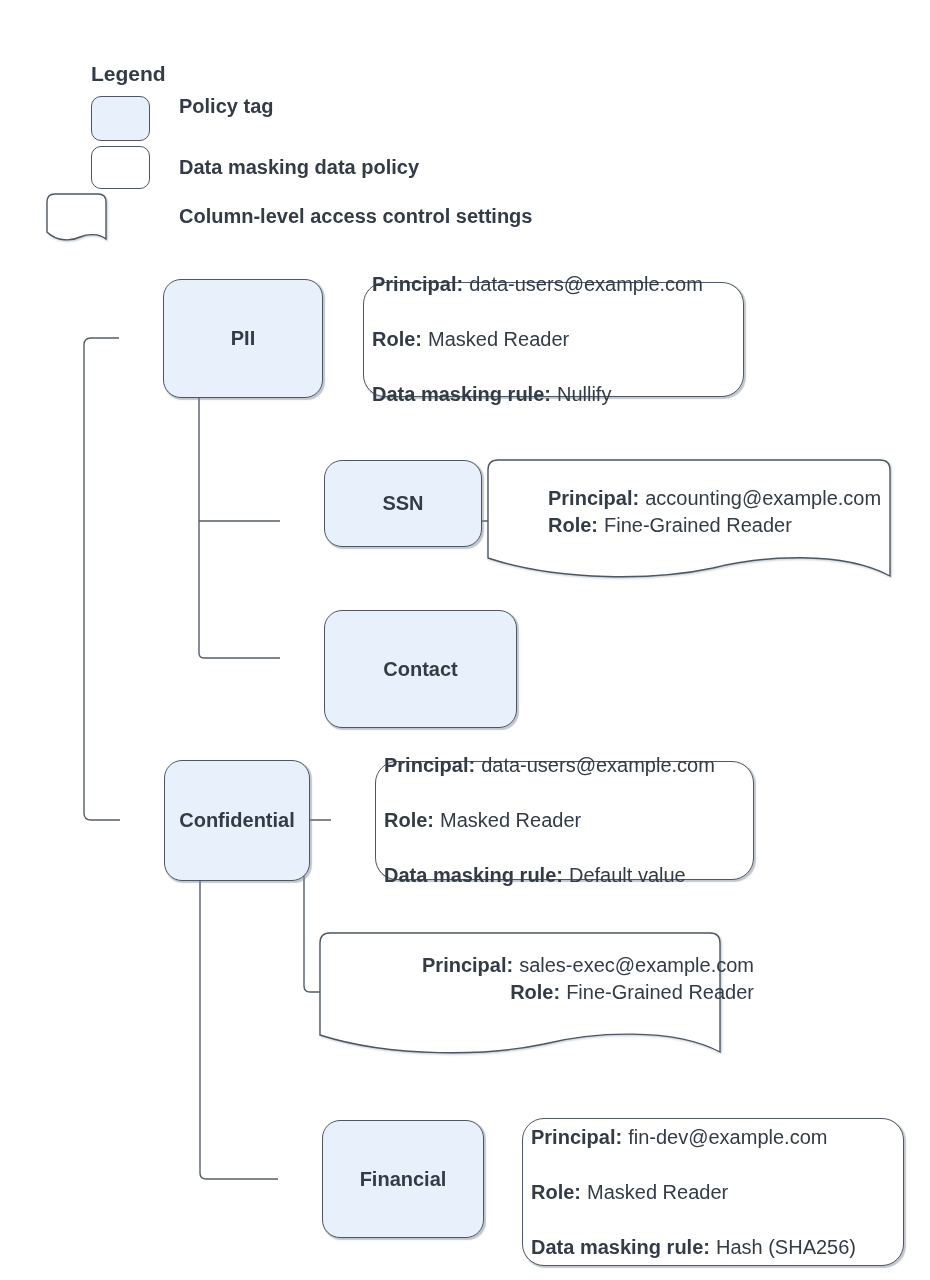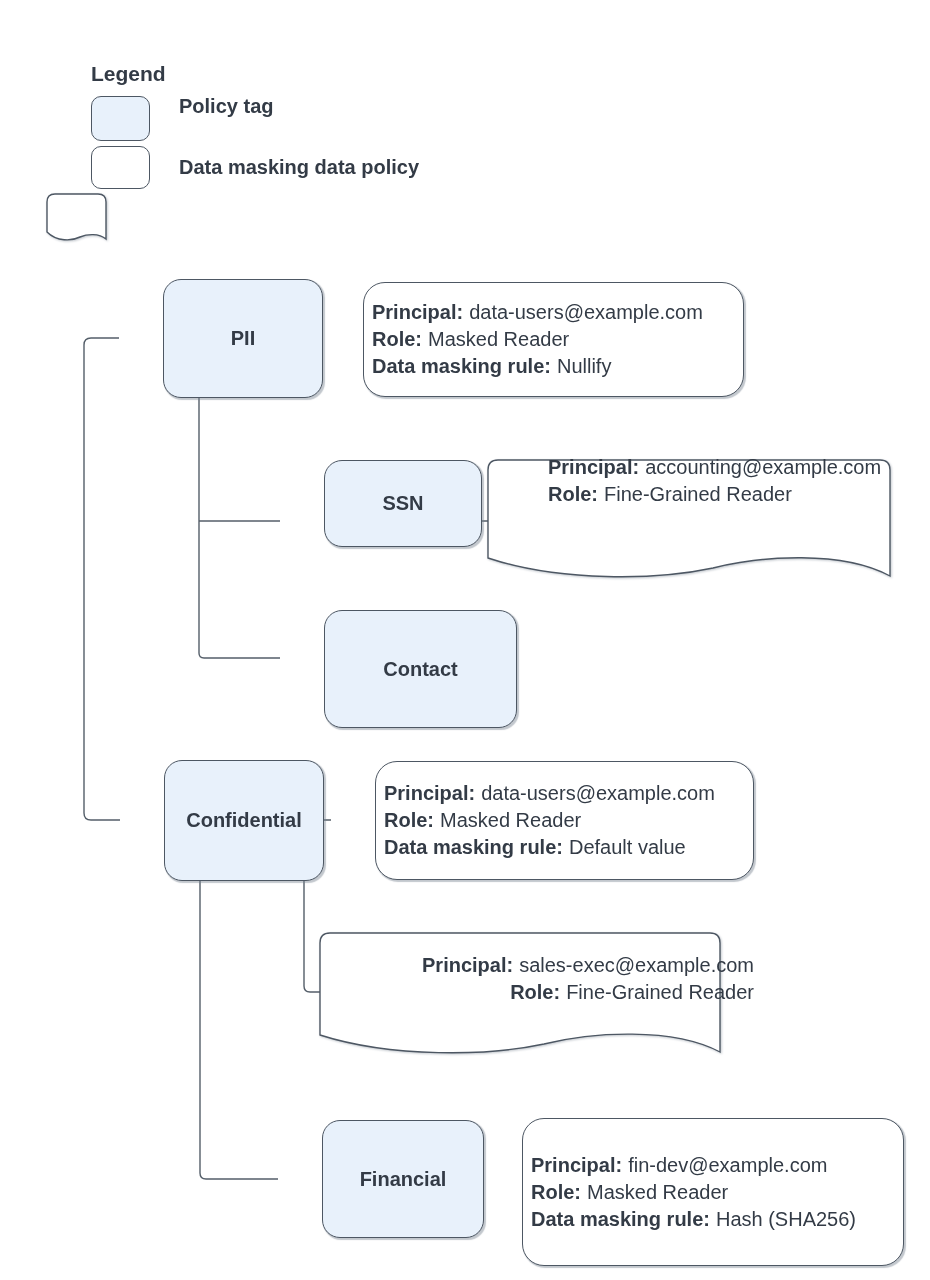--- a/index.html
+++ b/index.html
@@ -25,21 +25,21 @@
     box-shadow:1.5px 1.5px 1px rgba(120,130,145,.45);
     display:flex;align-items:center;justify-content:center;
     font-weight:bold;font-size:20px;box-sizing:border-box;
   }
   .databox{
     background:var(--shape-fill);
     border:1.5px solid var(--border);
     border-radius:22px;
     box-shadow:1.5px 1.5px 1px rgba(120,130,145,.45);
     display:flex;flex-direction:column;justify-content:center;
-    padding:4px 6px 4px 8px;font-size:20px;line-height:27px;box-sizing:border-box;
+    padding:4px 6px 4px 8px;font-size:20px;line-height:27px;box-sizing:border-box;gap:28px;
   }
   .doctext{
     display:flex;flex-direction:column;justify-content:center;
     padding:0 4px 10px 8px;font-size:20px;line-height:27px;box-sizing:border-box;
   }
   .pline{white-space:nowrap;}
   .pl{font-weight:bold;margin-right:6px;}
   .legend-title{font-weight:bold;font-size:21px;}
   .legend-swatch{
     border:1.5px solid var(--border);border-radius:10px;box-sizing:border-box;
@@ -91,28 +91,29 @@
   </svg>
 
   <div class="abs legend-title" style="left:47px;top:62px;">Legend</div>
 
   <div class="abs legend-swatch blue" style="left:47px;top:96px;width:59px;height:45px;"></div>
   <div class="abs legend-label" style="left:135px;top:84px;height:45px;">Policy tag</div>
 
   <div class="abs legend-swatch white" style="left:47px;top:146px;width:59px;height:43px;"></div>
   <div class="abs legend-label" style="left:135px;top:146px;height:43px;">Data masking data policy</div>
 
+  <div class="abs legend-label" style="left:135px;top:194px;height:45px;">Column-level access control settings</div>
 
   <div class="abs tagbox" style="left:119px;top:279px;width:160px;height:119px;">PII</div>
 
   <div class="abs tagbox" style="left:280px;top:460px;width:158px;height:87px;">SSN</div>
 
   <div class="abs tagbox" style="left:280px;top:610px;width:193px;height:118px;">Contact</div>
 
-  <div class="abs tagbox" style="left:120px;top:760px;width:160px;height:121px;">Confidential</div>
+  <div class="abs tagbox" style="left:120px;top:760px;width:146px;height:121px;">Confidential</div>
 
   <div class="abs tagbox" style="left:278px;top:1120px;width:162px;height:118px;">Financial</div>
 
   <div class="abs databox" style="left:319px;top:282px;width:381px;height:115px;">
     <div class="pline">
       <span class="pl">Principal:</span><span>data-users@example.com</span>
     </div>
     <div class="pline">
       <span class="pl">Role:</span><span>Masked Reader</span>
     </div>
@@ -138,21 +139,21 @@
       <span class="pl">Principal:</span><span>fin-dev@example.com</span>
     </div>
     <div class="pline">
       <span class="pl">Role:</span><span>Masked Reader</span>
     </div>
     <div class="pline">
       <span class="pl">Data masking rule:</span><span>Hash (SHA256)</span>
     </div>
   </div>
 
-  <div class="abs doctext" style="left:496px;top:437px;width:388px;height:98px;">
+  <div class="abs doctext" style="left:496px;top:468px;width:388px;height:98px;">
     <div class="pline">
       <span class="pl">Principal:</span><span>accounting@example.com</span>
     </div>
     <div class="pline">
       <span class="pl">Role:</span><span>Fine-Grained Reader</span>
     </div>
   </div>
 
   <div class="abs doctext" style="left:328px;top:933px;width:386px;height:102px;align-items:flex-end;">
     <div class="pline">

